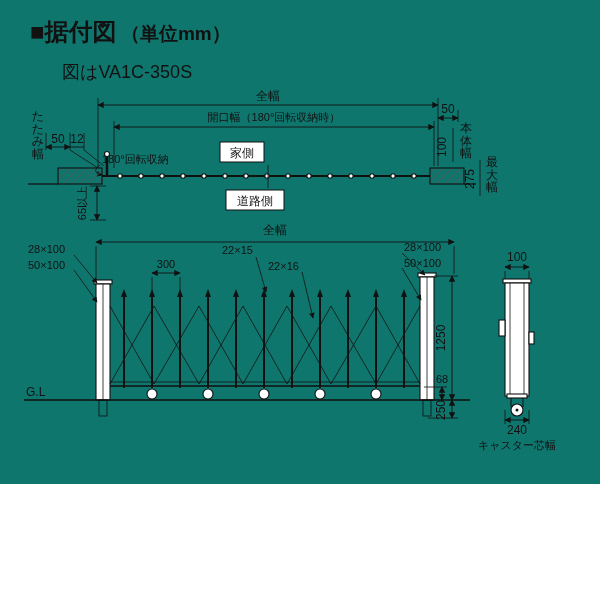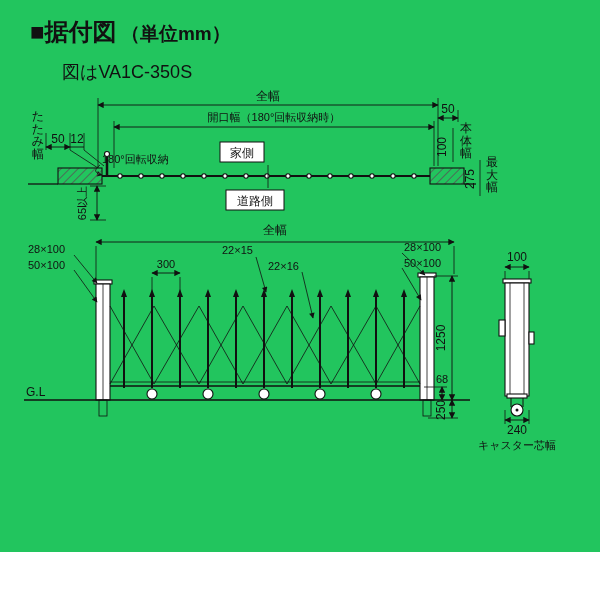--- a/index.html
+++ b/index.html
@@ -1,16 +1,16 @@
 <!DOCTYPE html>
 <html><head>
 <meta charset="utf-8">
 <style>
   html,body{margin:0;padding:0;background:#ffffff;}
-  #page{width:600px;height:552px;background:#22c55e;position:relative;overflow:hidden;}
+  #page{width:600px;height:484px;background:#0f766e;position:relative;overflow:hidden;}
   svg text{font-family:"Liberation Sans","DejaVu Sans",sans-serif;fill:#111;}
   .title{font-size:24px;font-weight:bold;}
   .title2{font-size:19px;font-weight:bold;}
   .sub{font-size:18px;}
   .t11{font-size:11px;}
   .t12{font-size:12px;}
   .s1{stroke:#111;stroke-width:1;fill:none;}
   .s08{stroke:#111;stroke-width:0.8;fill:none;}
   .s12{stroke:#111;stroke-width:1.3;fill:none;}
   .s2{stroke:#111;stroke-width:2;fill:none;}

